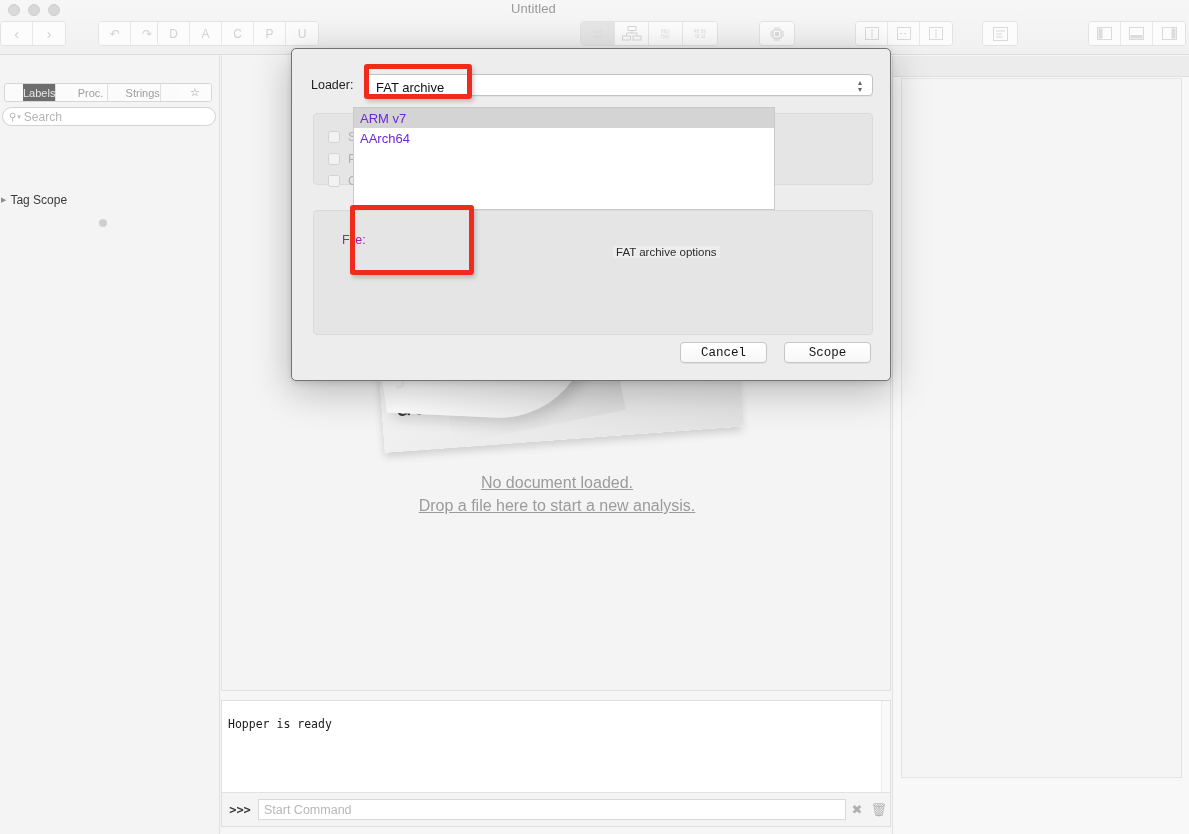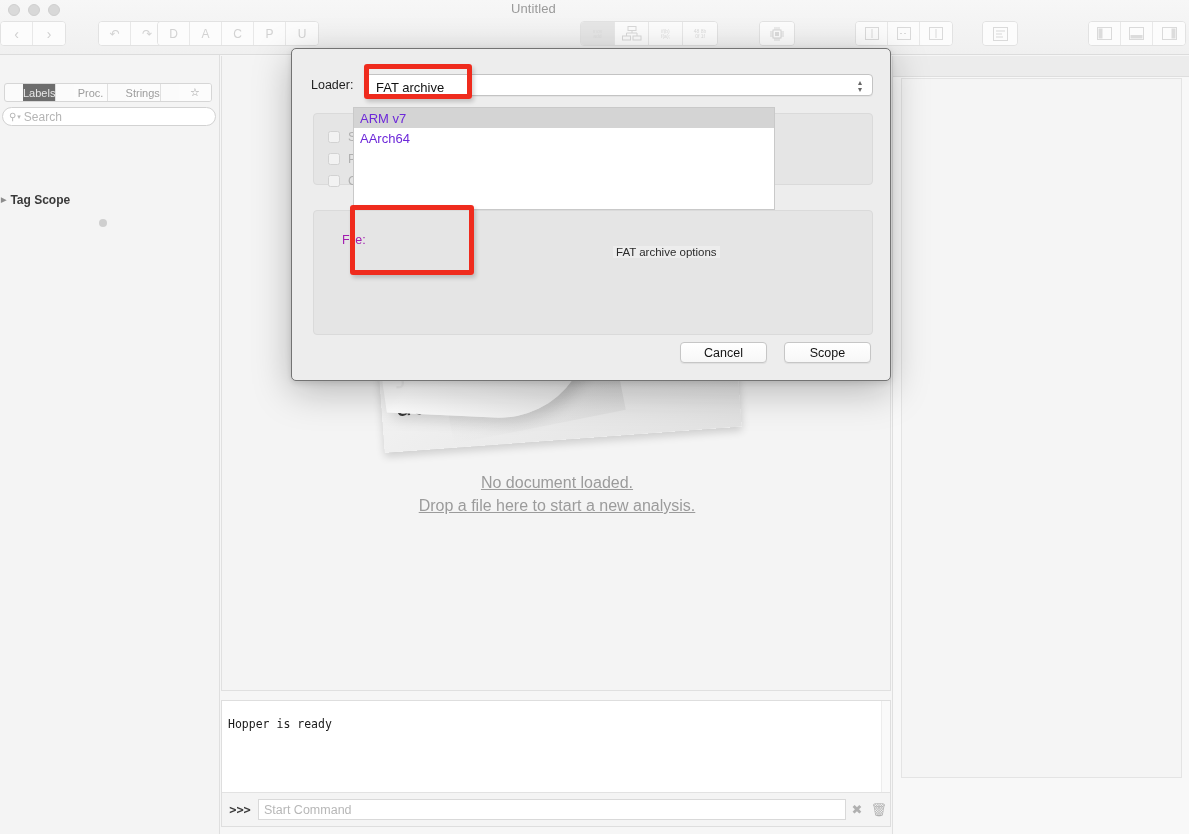--- a/index.html
+++ b/index.html
@@ -112,21 +112,21 @@
   }
   #sidebar-search .mag {
     font-size: 10px; color: #b4b4b4; margin-right: 1px;
   }
   #sidebar-search .caret { font-size: 7px; color: #b8b8b8; margin-right: 3px; }
   #search-text { font-size: 12px; color: #b5b5b5; }
 
   #tag-scope-row {
     position: absolute; left: 0px; top: 138px;
     display: flex; align-items: center;
-    font-size: 12px; color: #3a3a3a; font-weight: bold;
+    font-size: 12px; color: #3a3a3a;
   }
   #tag-scope-row .disclosure {
     font-size: 7px; color: #8d8d8d; margin: 0 4px 0 1px;
   }
   #sidebar-spinner {
     position: absolute; left: 99px; top: 164px;
     width: 8px; height: 8px; border-radius: 50%;
     background: #cfcfcf;
   }
 
@@ -337,21 +337,21 @@
   }
   .file-row {
     height: 20px; display: flex; align-items: center;
     padding-left: 6px;
     font-size: 13px; color: #6d28d9;
   }
   .file-row.selected { background: #d4d4d4; }
 
   #dialog-buttons {
     position: absolute; right: 19px; bottom: 17px;
-    display: flex; gap: 17px;
+    display: flex; gap: 17px; font-family: Liberation Mono, monospace;
   }
   .dlg-btn {
     width: 87px; height: 21px;
     background: linear-gradient(#ffffff,#f7f7f7);
     border: 1px solid #c6c6c6;
     border-radius: 4px;
     display: flex; align-items: center; justify-content: center;
     font-size: 12.5px; color: #141414;
     box-shadow: 0 1px 1px rgba(0,0,0,.06);
   }

